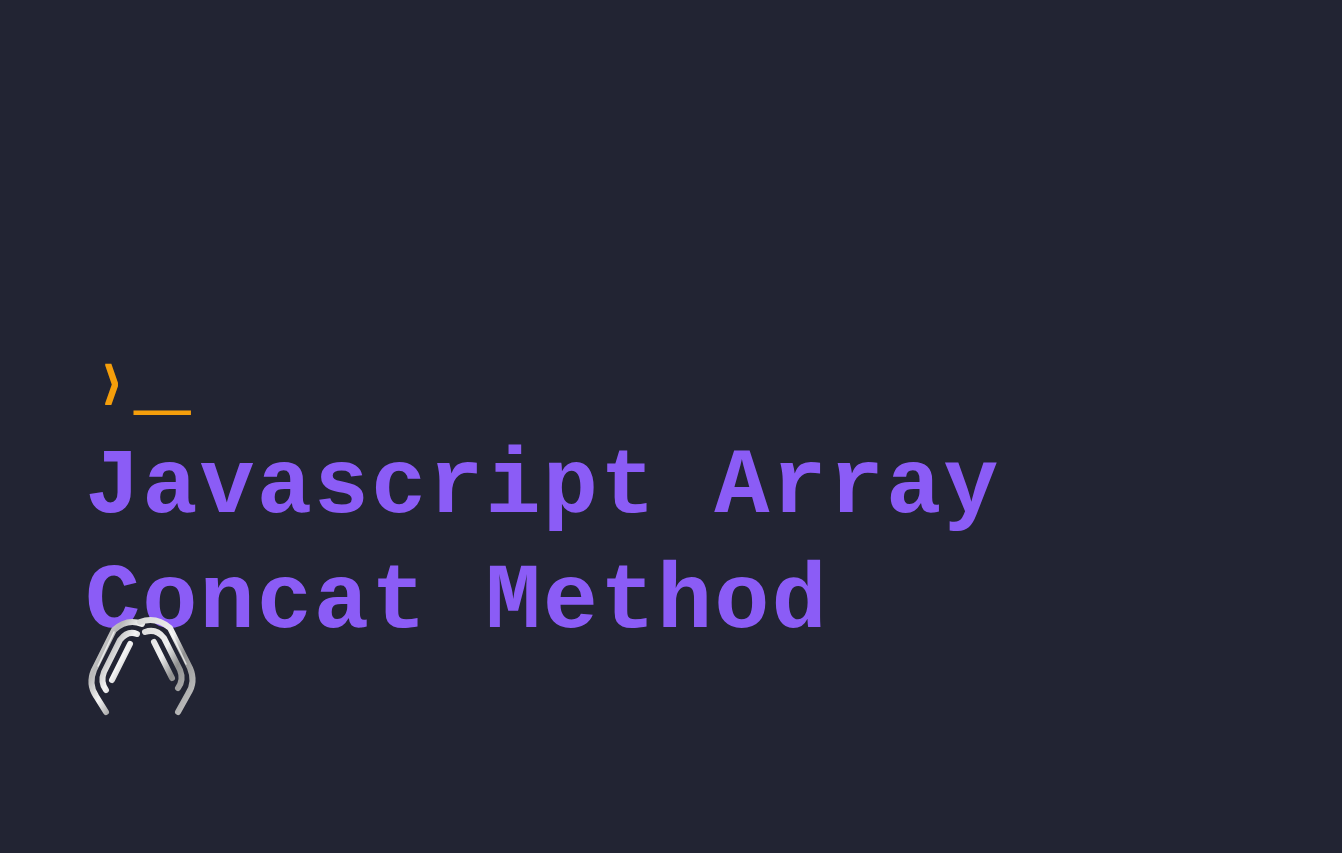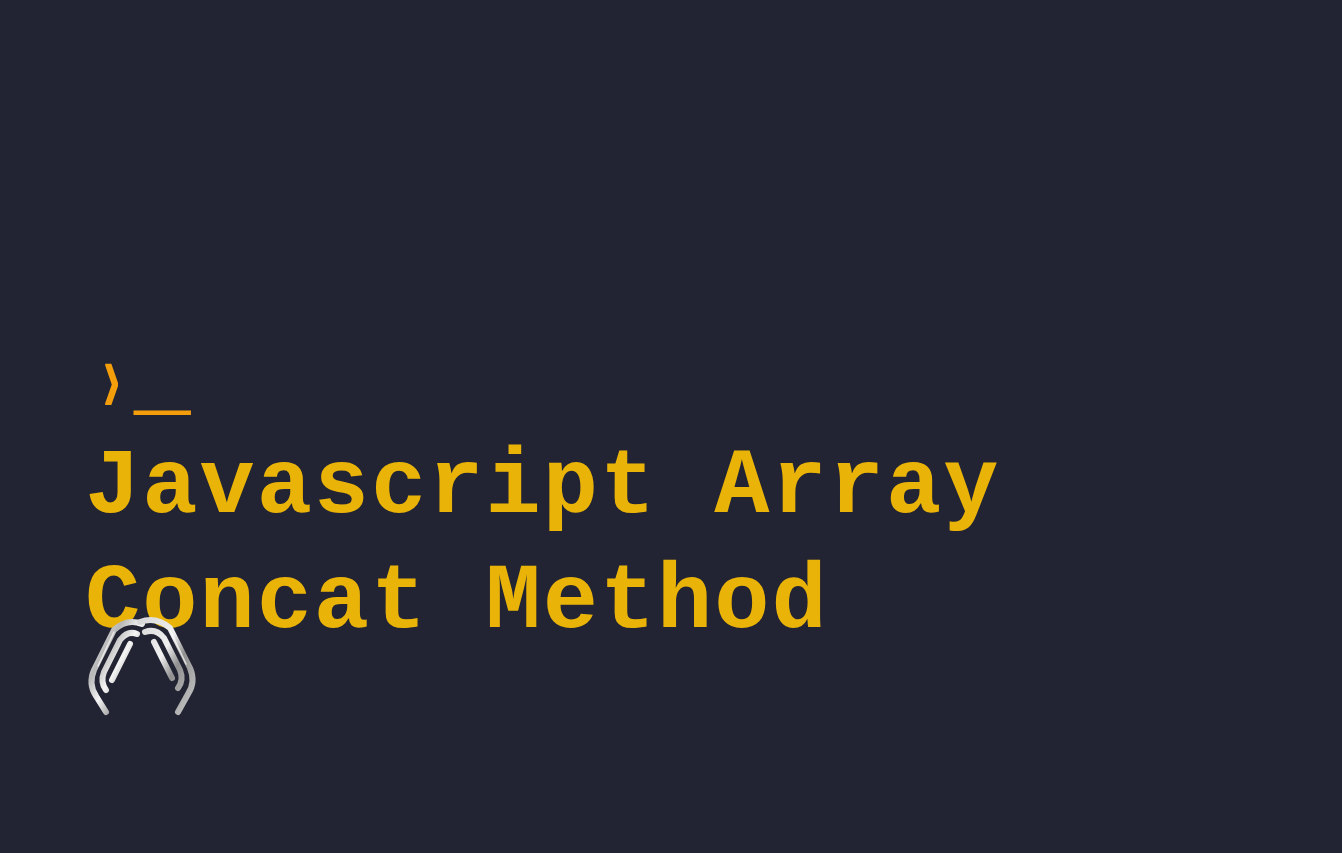--- a/index.html
+++ b/index.html
@@ -51,21 +51,21 @@
       font-size: 95px;
       font-weight: bold;
       line-height: 1;
       display: inline-block;
       letter-spacing: -8px;
       position: relative;
       top: -2px;
     }
     
     .title-text {
-      color: #eab308;
+      color: #8b5cf6;
       font-size: 92px;
       font-weight: bold;
       line-height: 1.25;
       letter-spacing: 2px;
       font-family: "Courier New", Courier, monospace;
     }
     
     .logo-container {
       position: absolute;
       left: 82px;

